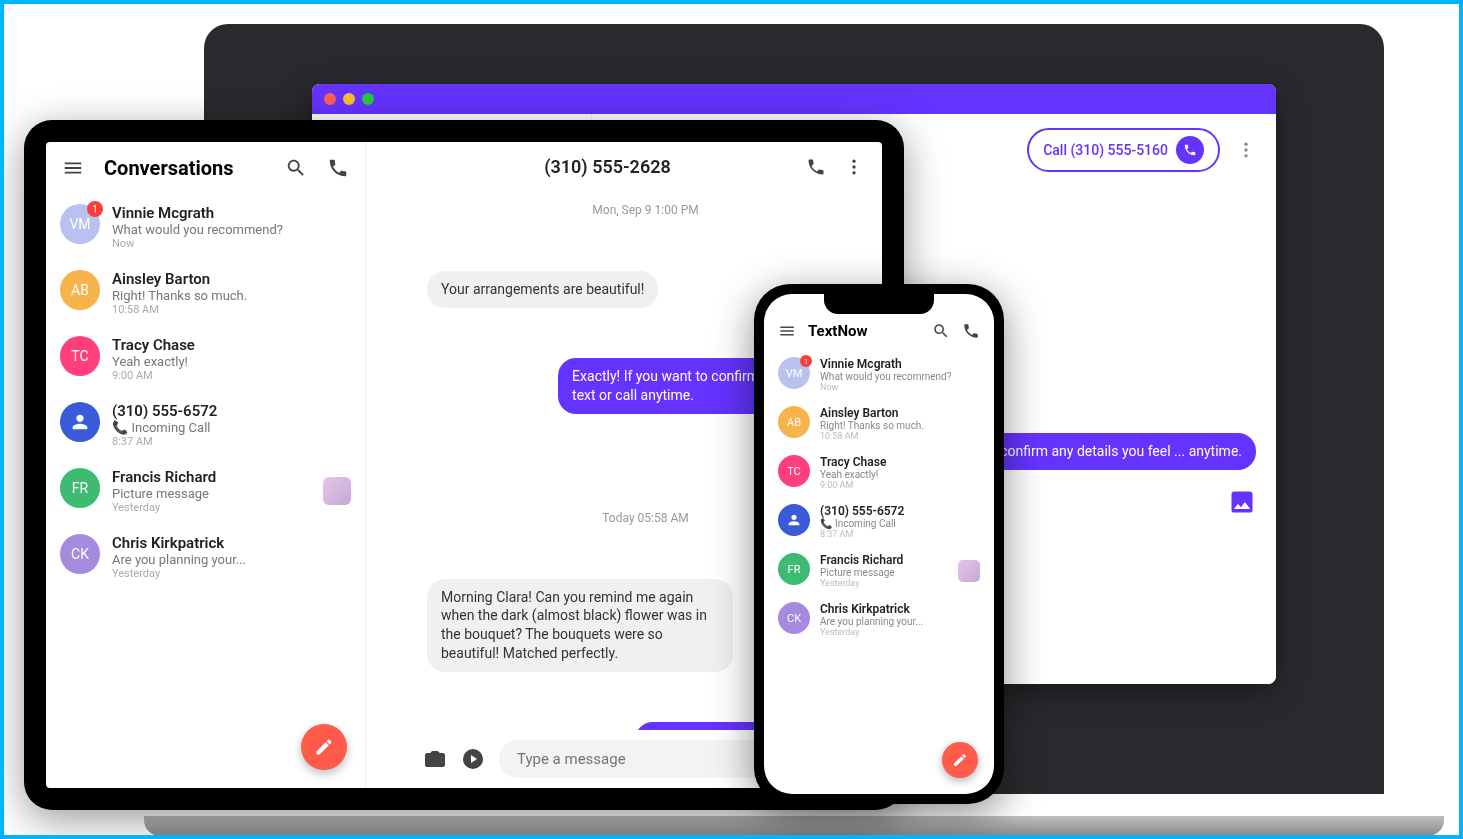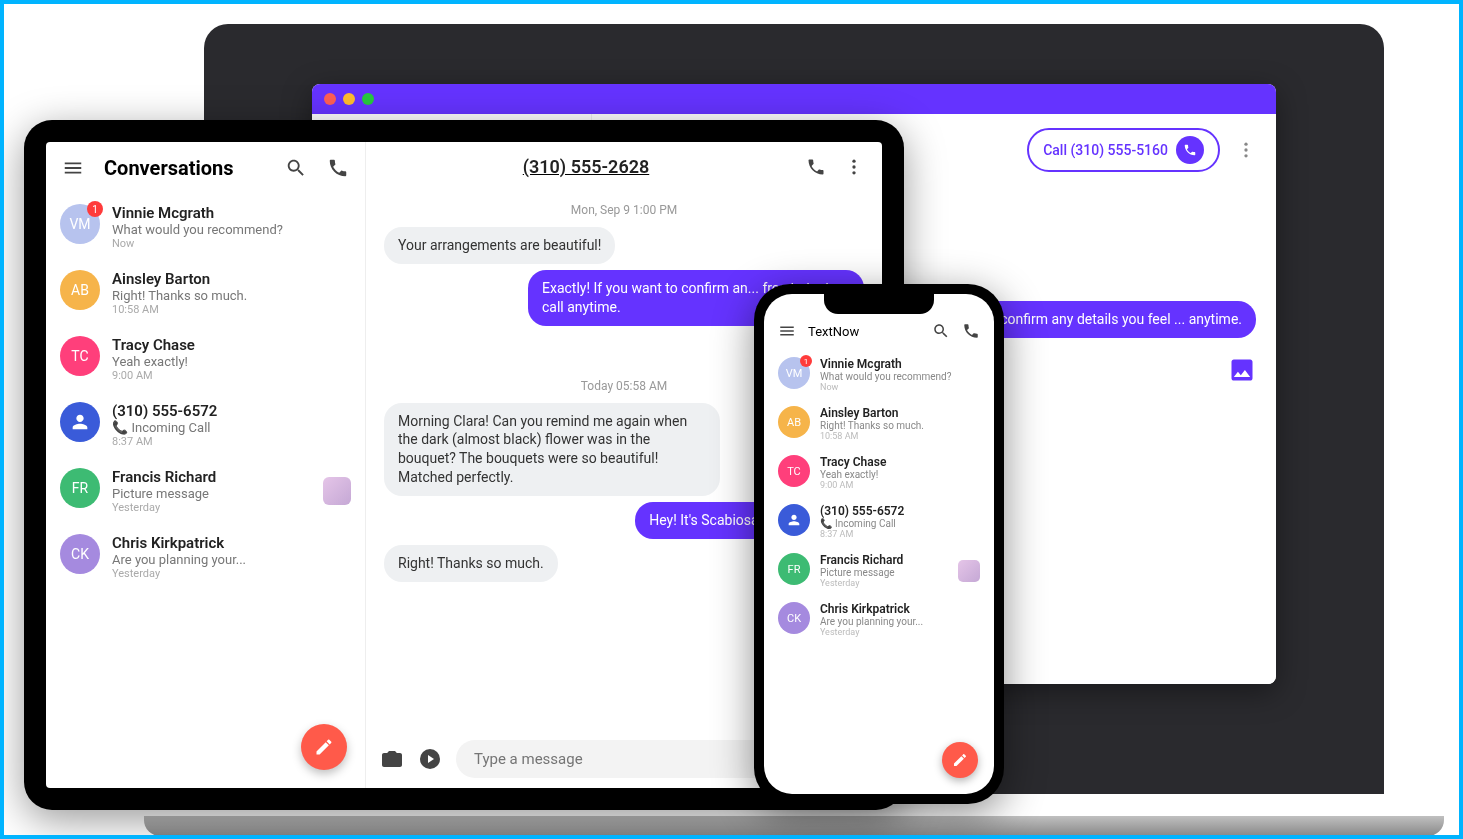--- a/index.html
+++ b/index.html
@@ -18,59 +18,59 @@
 .mac-sidebar { width: 280px; border-right: 1px solid #eee; padding-top: 6px; }
 .mac-header { display: flex; align-items: center; padding: 8px 16px; gap: 14px; }
 .mac-phone { font-size: 16px; color: #333; font-weight: 500; }
 .mac-icon-btn { color: #6533ff; display: flex; align-items: center; justify-content: center; cursor: pointer; }
 .mac-main { flex: 1; padding: 14px 20px; display: flex; flex-direction: column; gap: 8px; position: relative; }
 .mac-main-header { display: flex; align-items: flex-start; justify-content: space-between; }
 .call-pill { border: 2px solid #6533ff; color: #6533ff; border-radius: 24px; padding: 6px 14px; display: flex; align-items: center; gap: 8px; font-weight: 500; font-size: 14px; }
 .call-pill .dot { width: 28px; height: 28px; border-radius: 50%; background: #6533ff; display: flex; align-items: center; justify-content: center; color: #fff; }
 .contact-name { font-size: 18px; color: #333; font-weight: 500; }
 .mac-date { color: #888; font-size: 13px; margin: 6px 0; }
-.bubble { padding: 9px 14px; border-radius: 18px; font-size: 14px; max-width: 70%; line-height: 1.35; }
+.bubble { padding: 9px 14px; border-radius: 18px; font-size: 14px; max-width: 70%; line-height: 1.35; margin-top: 44px; }
 .bubble.in { background: #eef0f2; color: #333; align-self: flex-start; }
 .bubble.out { background: #6533ff; color: #fff; align-self: flex-end; }
 .row { display: flex; flex-direction: column; gap: 6px; }
 .image-icon { color: #6533ff; align-self: flex-end; margin-top: 10px; }
 
 
 .tablet { position: absolute; top: 116px; left: 20px; width: 880px; height: 690px; z-index: 2; }
 .tablet-bezel { background: #000; border-radius: 28px; padding: 22px; height: 100%; box-shadow: 0 10px 40px rgba(0,0,0,.4); }
-.tablet-screen { background: #fff; height: 100%; border-radius: 4px; display: flex; overflow: hidden; }
+.tablet-screen { background: #fff; height: 100%; border-radius: 4px; display: flex; overflow: hidden; gap: 43px; }
 .t-sidebar { width: 320px; border-right: 1px solid #eee; display: flex; flex-direction: column; position: relative; }
 .t-title-row { display: flex; align-items: center; padding: 14px 16px; gap: 20px; }
 .t-title { font-size: 20px; font-weight: 700; flex: 1; }
 .icon-btn { cursor: pointer; color: #444; display: flex; align-items: center; justify-content: center; }
 .conv-item { display: flex; padding: 10px 14px; gap: 12px; cursor: pointer; align-items: flex-start; }
 .conv-item .thumb { align-self: center; width: 28px; height: 28px; border-radius: 6px; background: linear-gradient(135deg,#e5c5e8,#c5a8d5); }
 .avatar { width: 40px; height: 40px; border-radius: 50%; display: flex; align-items: center; justify-content: center; color: #fff; font-size: 14px; flex-shrink: 0; position: relative; }
 .avatar.small { width: 32px; height: 32px; font-size: 11px; }
 .badge { position: absolute; top: -3px; right: -3px; background: #ff3b3b; color: #fff; width: 16px; height: 16px; border-radius: 50%; font-size: 10px; display: flex; align-items: center; justify-content: center; }
 .conv-body { flex: 1; min-width: 0; }
 .conv-name { font-weight: 600; font-size: 15px; color: #222; }
 .conv-preview { font-size: 13px; color: #777; white-space: nowrap; overflow: hidden; text-overflow: ellipsis; }
 .conv-time { font-size: 11px; color: #aaa; }
 .fab { position: absolute; bottom: 18px; right: 18px; width: 46px; height: 46px; border-radius: 50%; background: #ff5a4a; display: flex; align-items: center; justify-content: center; box-shadow: 0 4px 10px rgba(0,0,0,.25); cursor: pointer; color: #fff; }
 .t-main { flex: 1; display: flex; flex-direction: column; }
-.t-main-header { display: flex; align-items: center; padding: 14px 18px; gap: 18px; text-decoration: underline; }
+.t-main-header { display: flex; align-items: center; padding: 14px 18px; gap: 18px; }
 .t-main-title { font-size: 18px; font-weight: 600; color: #222; flex: 1; text-align: center; }
 .t-messages { flex: 1; padding: 8px 18px; display: flex; flex-direction: column; gap: 6px; overflow: hidden; }
 .t-date { text-align: center; color: #999; font-size: 12px; margin: 4px 0; }
 .t-input-row { display: flex; align-items: center; padding: 10px 14px; gap: 14px; }
 .t-input { flex: 1; background: #f3f3f3; border-radius: 22px; padding: 10px 18px; color: #c2410c; font-size: 15px; border: none; outline: none; }
 
 
 .phone { position: absolute; top: 280px; left: 750px; width: 250px; height: 520px; z-index: 3; }
 .phone-bezel { background: #000; border-radius: 36px; padding: 10px; height: 100%; box-shadow: 0 10px 40px rgba(0,0,0,.45); position: relative; }
 .notch { position: absolute; top: 8px; left: 50%; transform: translateX(-50%); width: 110px; height: 22px; background: #000; border-radius: 0 0 14px 14px; z-index: 5; }
 .phone-screen { background: #fff; height: 100%; border-radius: 28px; overflow: hidden; display: flex; flex-direction: column; position: relative; }
 .p-header { display: flex; align-items: center; padding: 28px 14px 10px 14px; gap: 12px; }
-.p-title { font-weight: 400; font-size: 13px; flex: 1; }
+.p-title { font-weight: 700; font-size: 15px; flex: 1; }
 .p-list { flex: 1; padding: 0 4px; }
 .p-item { display: flex; padding: 7px 10px; gap: 10px; cursor: pointer; align-items: flex-start; }
 .p-item .thumb { align-self: center; width: 22px; height: 22px; border-radius: 5px; background: linear-gradient(135deg,#e5c5e8,#c5a8d5); }
 .p-name { font-weight: 600; font-size: 12px; color: #222; }
 .p-preview { font-size: 10px; color: #888; white-space: nowrap; overflow: hidden; text-overflow: ellipsis; }
 .p-time { font-size: 9px; color: #bbb; }
 .p-fab { position: absolute; bottom: 16px; right: 16px; width: 36px; height: 36px; border-radius: 50%; background: #ff5a4a; display: flex; align-items: center; justify-content: center; box-shadow: 0 3px 8px rgba(0,0,0,.3); cursor: pointer; color: #fff; }
 .p-badge { position: absolute; top: -2px; right: -2px; background: #ff3b3b; color: #fff; width: 12px; height: 12px; border-radius: 50%; font-size: 8px; display: flex; align-items: center; justify-content: center; }
 </style>
 </head>

